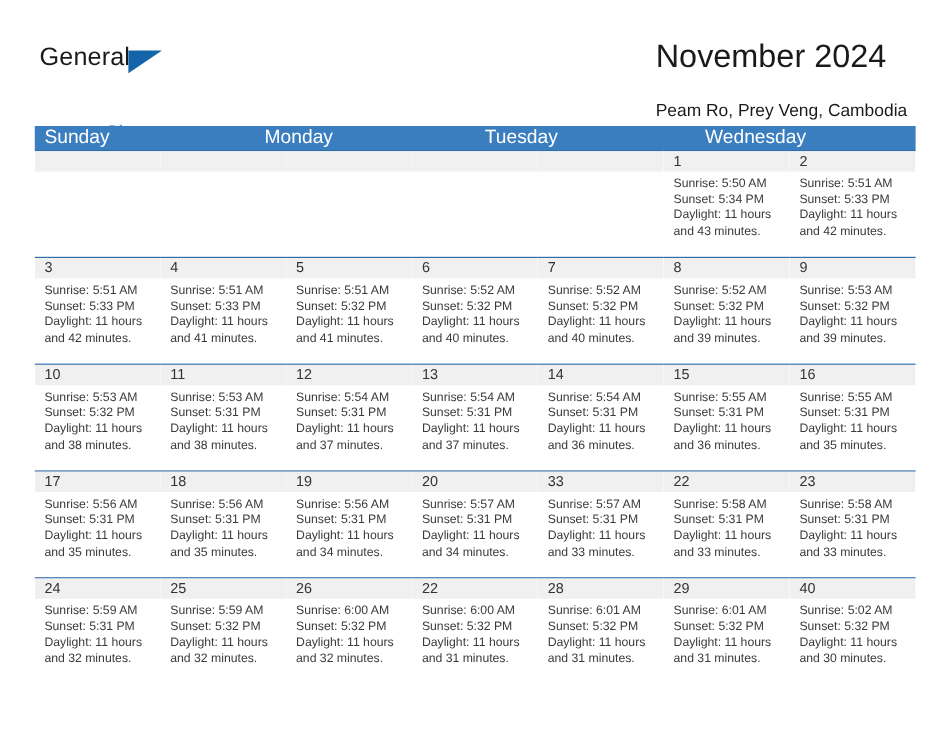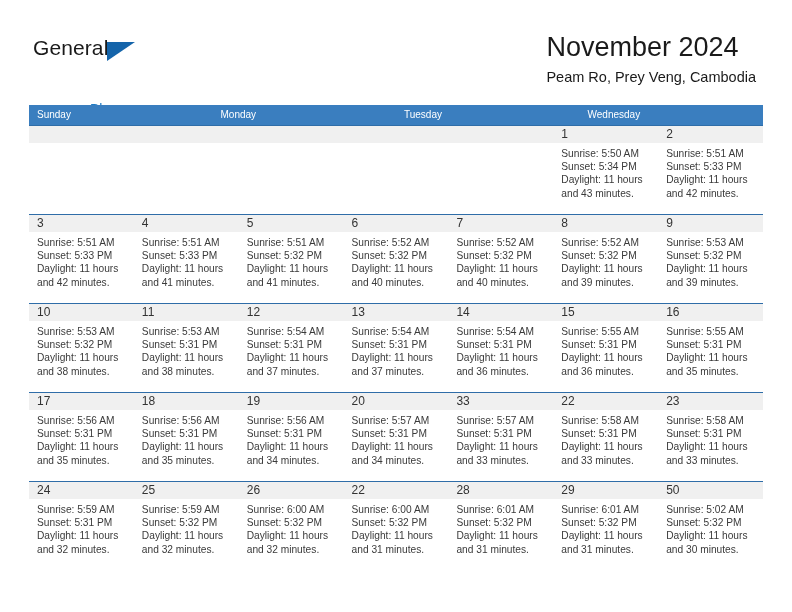--- a/index.html
+++ b/index.html
@@ -68,21 +68,21 @@
     right: 36px;
     top: 31px;
   }
   .cal-title {
     font-size: 27px;
     color: #1a1a1a;
     line-height: 32px;
     white-space: nowrap;
   }
   .cal-sub {
-    margin-top: 5px;
+    margin-top: 21px;
     font-size: 14.5px;
     color: #1a1a1a;
     line-height: 18px;
     white-space: nowrap;
   }
 
   
   .grid {
     position: absolute;
     left: 29px;
@@ -91,21 +91,21 @@
   }
   .weekhead {
     display: flex;
     width: 734px;
     height: 20px;
     background: #3a7ebf;
   }
   .weekhead div {
     flex: 1 1 0;
     color: #ffffff;
-    font-size: 10px;
+    font-size: 16px;
     line-height: 20px;
     padding-left: 8px;
     box-sizing: border-box;
     white-space: nowrap;
   }
   .week {
     display: flex;
     width: 734px;
   }
   .cell {
@@ -447,21 +447,21 @@
           <div class="cell">
             <div class="daynum">29</div>
             <div class="info">
               <div>Sunrise: 6:01 AM</div>
               <div>Sunset: 5:32 PM</div>
               <div>Daylight: 11 hours</div>
               <div>and 31 minutes.</div>
             </div>
           </div>
           <div class="cell">
-            <div class="daynum">50</div>
+            <div class="daynum">40</div>
             <div class="info">
               <div>Sunrise: 5:02 AM</div>
               <div>Sunset: 5:32 PM</div>
               <div>Daylight: 11 hours</div>
               <div>and 30 minutes.</div>
             </div>
           </div>
         </div>
       </div>
   </div>

